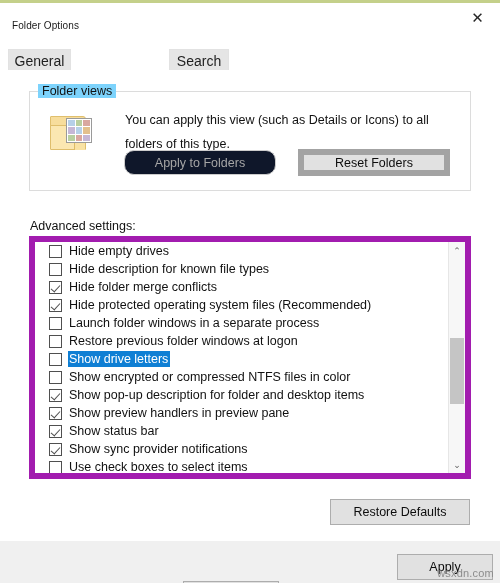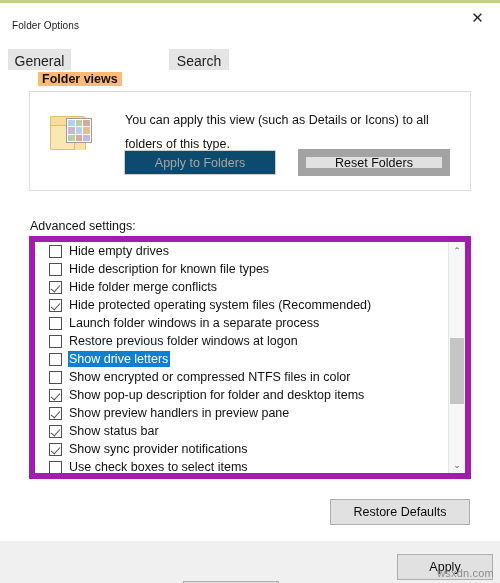--- a/index.html
+++ b/index.html
@@ -118,26 +118,25 @@
     left: 29px;
     top: 88px;
     width: 442px;
     height: 100px;
     border: 1px solid #dcdcdc;
     box-sizing: border-box;
   }
   .group-legend {
     position: absolute;
     left: 38px;
-    top: 69px;
-    background: #fdba74;
+    top: 81px;
+    background: #7dd3fc;
     padding: 0 4px;
     font-size: 12.5px;
     color: #111111;
-    font-weight: bold;
   }
   .folder-icon {
     position: absolute;
     left: 48px;
     top: 110px;
     width: 47px;
     height: 44px;
   }
   .fi-back {
     position: absolute;
@@ -204,25 +203,26 @@
     display: flex;
     align-items: center;
     justify-content: center;
     font-size: 12.5px;
     color: #0d0d0d;
     cursor: default;
     font-family: "Liberation Sans", sans-serif;
   }
   .btn.disabled {
     color: #a6a6a6;
-    background: #0c4a6e;
+    background: #0f172a;
     border-color: #cccccc;
+    border-radius: 10px;
   }
   .btn.focused {
-    border: 8px solid #a3a3a3;
+    border: 6px solid #a3a3a3;
     background: #e1e1e1;
   }
   .btn-apply-folders { left: 124px; top: 147px; width: 152px; height: 25px; }
   .btn-reset-folders { left: 298px; top: 146px; width: 152px; height: 27px; }
 
   
   .adv-label {
     position: absolute;
     left: 30px;
     top: 216px;

